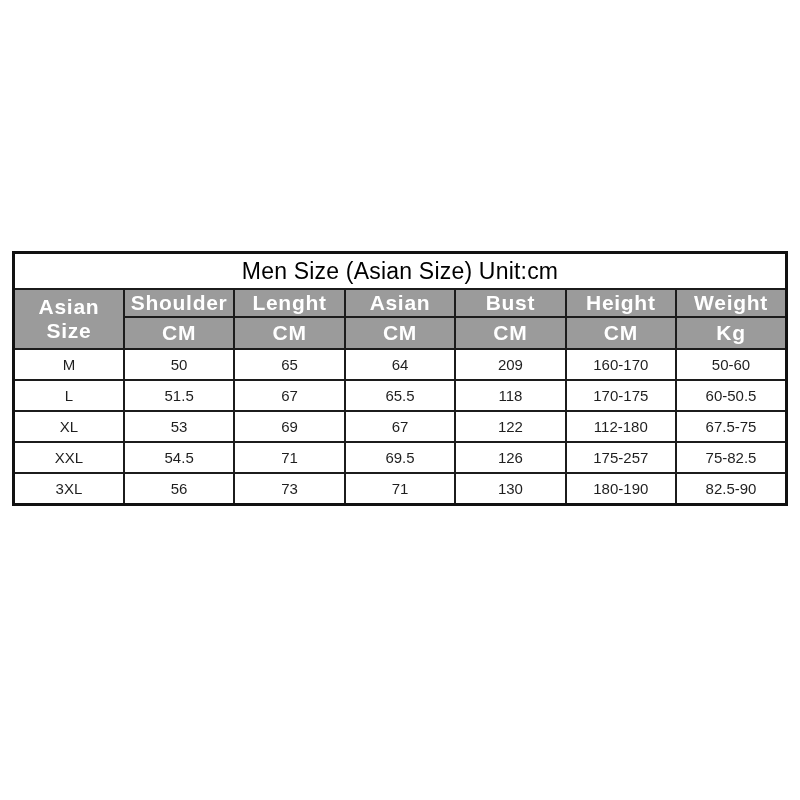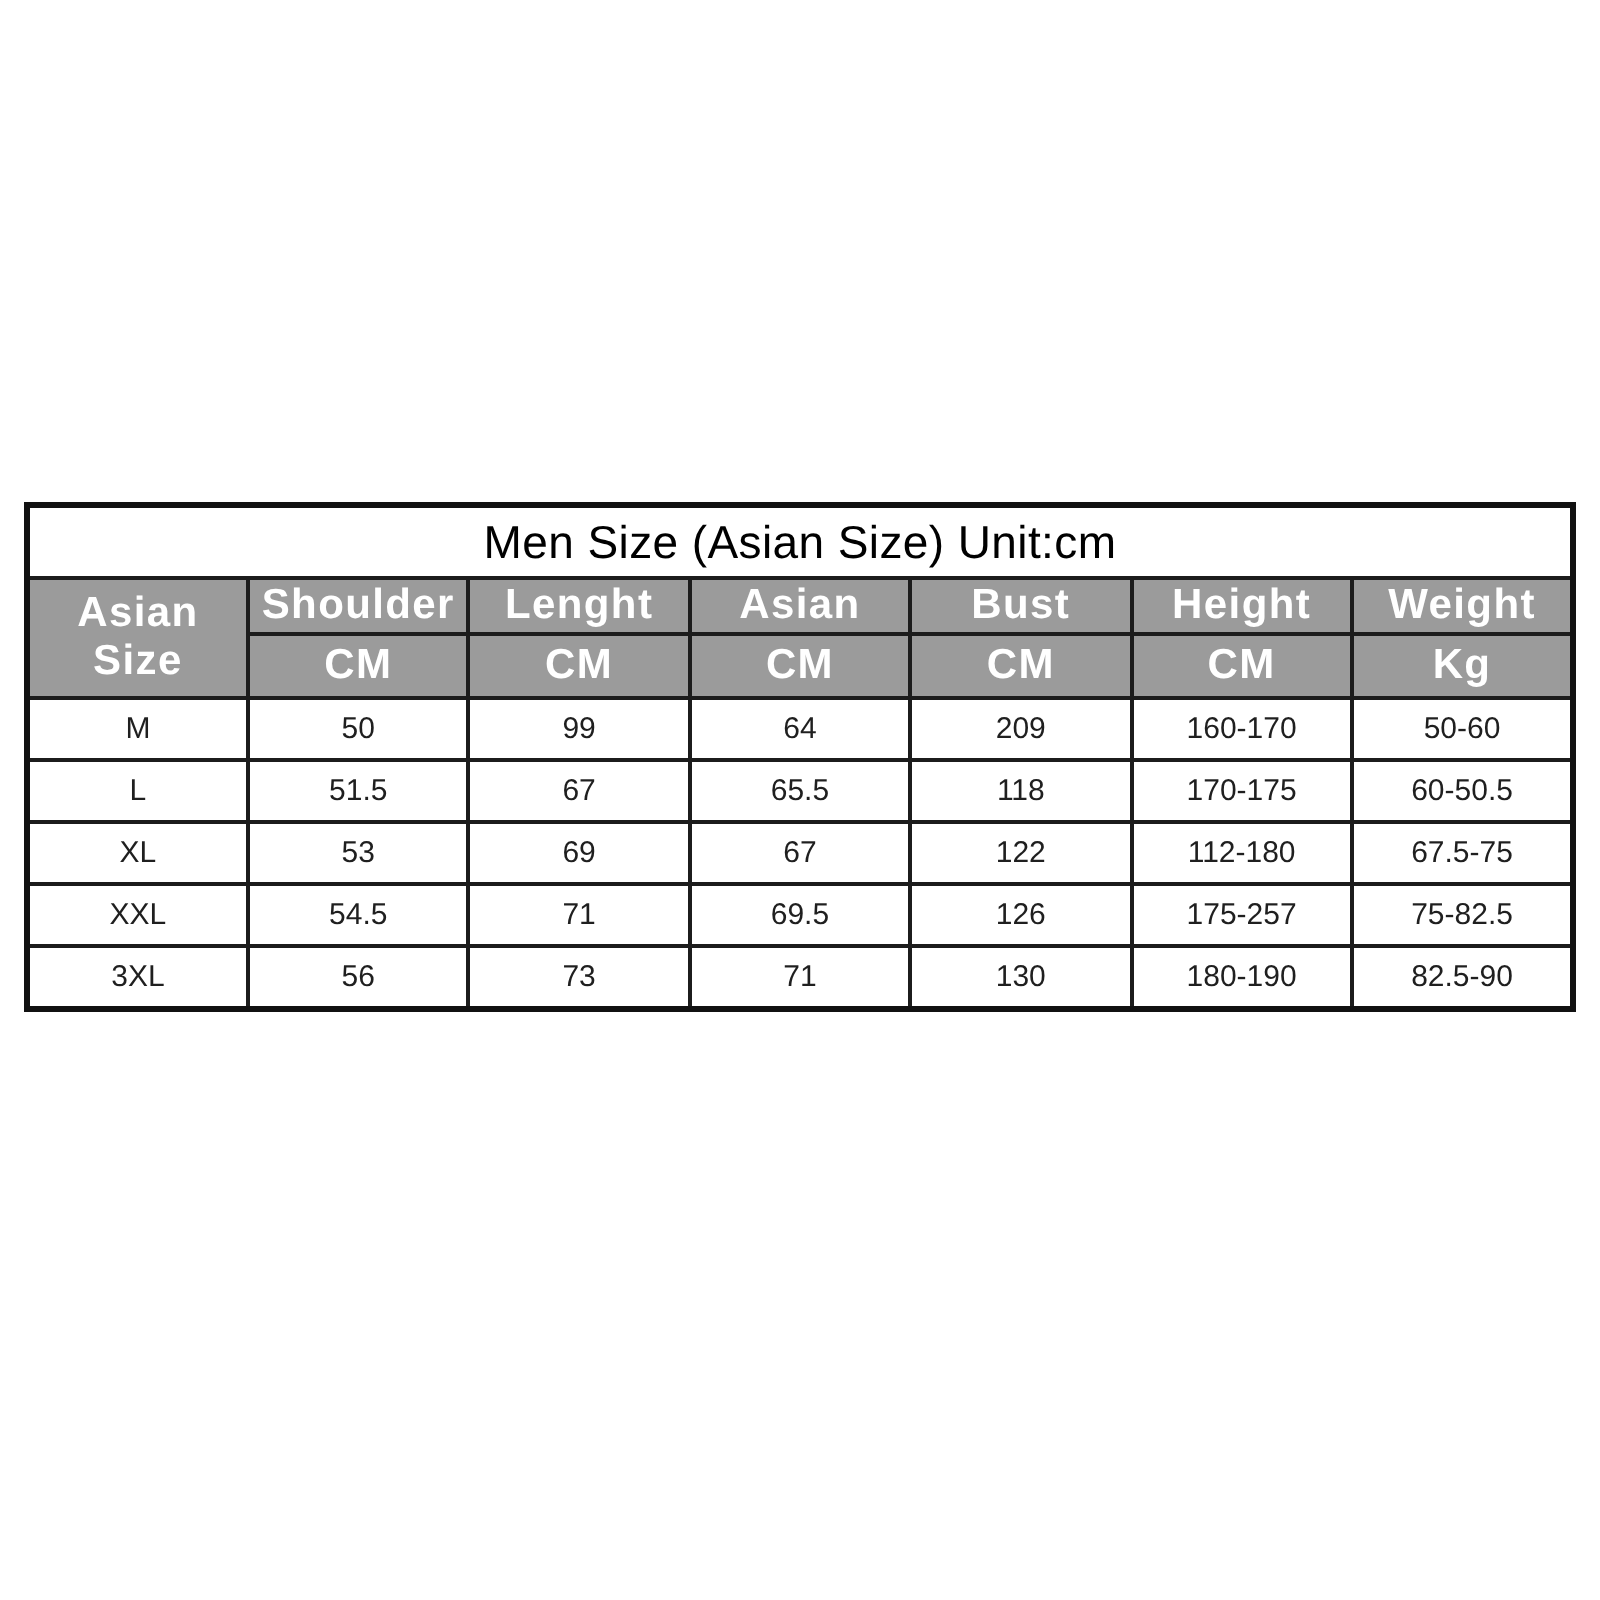--- a/index.html
+++ b/index.html
@@ -79,21 +79,21 @@
         <th class="gray">CM</th>
         <th class="gray">CM</th>
         <th class="gray">CM</th>
         <th class="gray">CM</th>
         <th class="gray">Kg</th>
       </tr>
 
       <tr class="data-row">
         <td>M</td>
         <td>50</td>
-        <td>99</td>
+        <td>65</td>
         <td>64</td>
         <td>209</td>
         <td>160-170</td>
         <td>50-60</td>
       </tr>
       <tr class="data-row">
         <td>L</td>
         <td>51.5</td>
         <td>67</td>
         <td>65.5</td>

